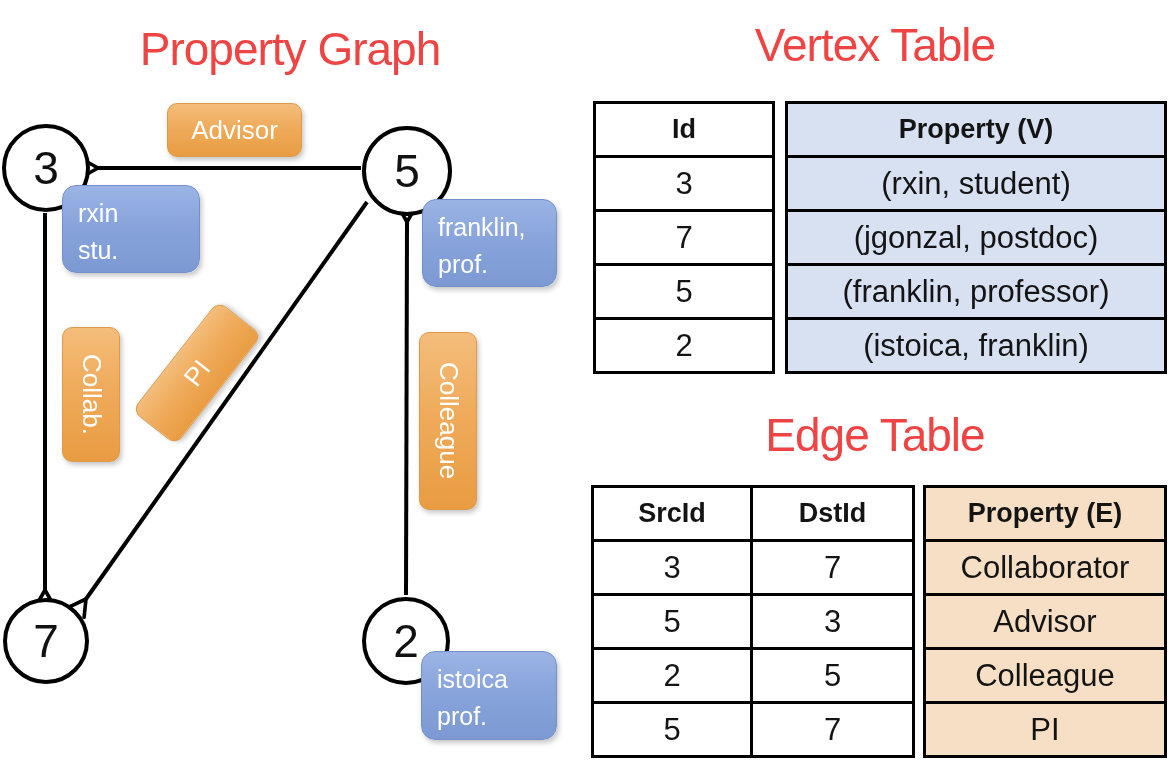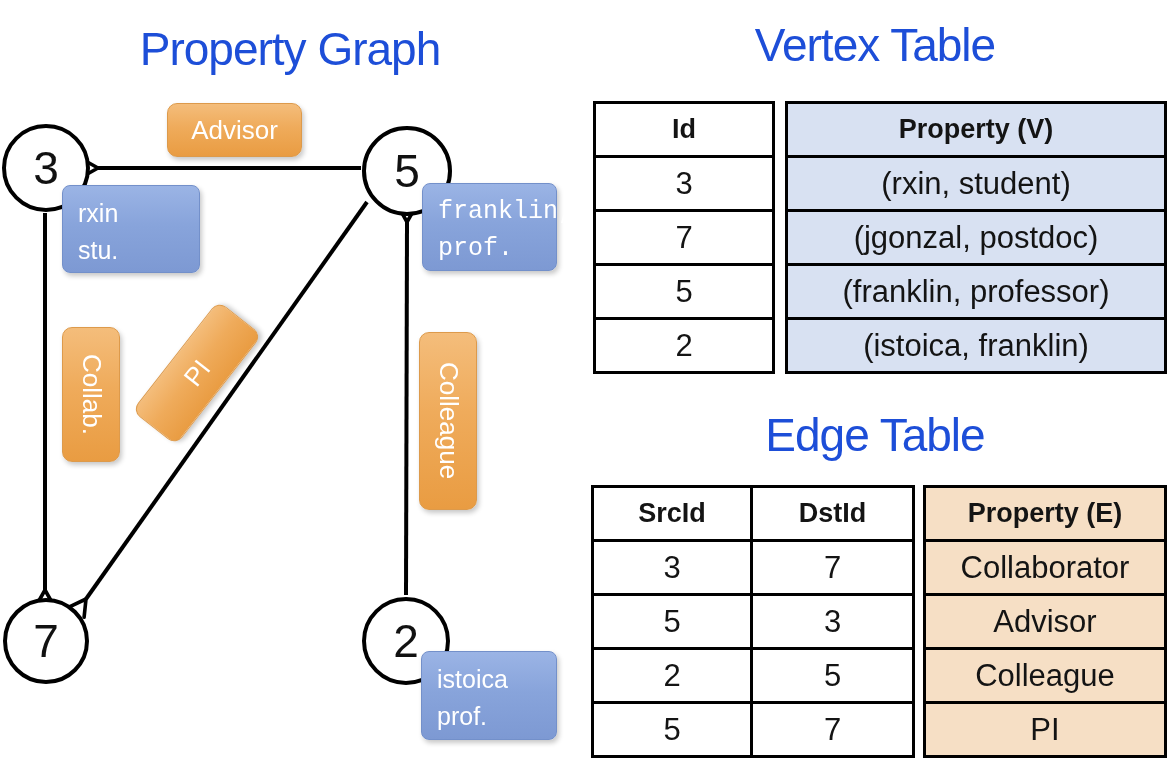--- a/index.html
+++ b/index.html
@@ -3,47 +3,47 @@
 <meta charset="utf-8">
 <style>
   html,body { margin:0; padding:0; background:#fff; }
   #app {
     position:relative; width:1170px; height:760px; overflow:hidden;
     background:#ffffff; font-family:"Liberation Sans", sans-serif; color:#141414;
   }
   
   .big-title {
     position:absolute; text-align:center; font-size:46px; font-weight:400;
-    color:#1d4ed8; letter-spacing:-1px; white-space:nowrap;
+    color:#ef4444; letter-spacing:-1px; white-space:nowrap;
   }
   #graph-title  { left:75px;  top:22px;  width:430px; }
   #vertex-title { left:680px; top:18px;  width:390px; }
   #edge-title   { left:690px; top:408px; width:370px; }
 
   
   #graph-svg { position:absolute; left:0; top:0; width:600px; height:760px; }
   .node {
     position:absolute; background:#fff; border:4px solid #000; border-radius:50%;
     display:flex; align-items:center; justify-content:center;
     font-size:46px; color:#111; box-sizing:border-box; z-index:3;
   }
   #node-3 { left:2px;   top:124px; width:88px; height:88px; }
   #node-5 { left:362px; top:126px; width:90px; height:90px; }
   #node-7 { left:3px;   top:598px; width:86px; height:86px; }
   #node-2 { left:362px; top:597px; width:88px; height:88px; }
 
   .vlabel {
     position:absolute; z-index:4; box-sizing:border-box;
     background:linear-gradient(180deg,#9BB4E5 0%, #88A4DB 45%, #7D99D3 100%);
-    border:1px solid #7390CA; border-radius:8px;
+    border:1px solid #7390CA; border-radius:14px;
     color:#fff; font-size:25px; line-height:1.48; padding:9px 6px 0 15px;
     box-shadow:2px 3px 5px rgba(0,0,0,0.22);
   }
   #vlabel-3 { left:62px;  top:185px; width:138px; height:88px; }
-  #vlabel-5 { left:422px; top:183px; width:135px; height:88px;font-family:Liberation Mono, monospace; }
+  #vlabel-5 { left:422px; top:199px; width:135px; height:88px; }
   #vlabel-7 { left:62px;  top:652px; width:140px; height:88px; }
   #vlabel-2 { left:421px; top:651px; width:136px; height:89px; }
 
   .elabel {
     position:absolute; z-index:2; box-sizing:border-box;
     background:linear-gradient(180deg,#F4BD7B 0%, #EFAB5B 45%, #E99C42 100%);
     border:1px solid #DD9A4B; border-radius:10px;
     color:#fff; font-size:26px;
     display:flex; align-items:center; justify-content:center;
     box-shadow:2px 3px 5px rgba(0,0,0,0.22);

